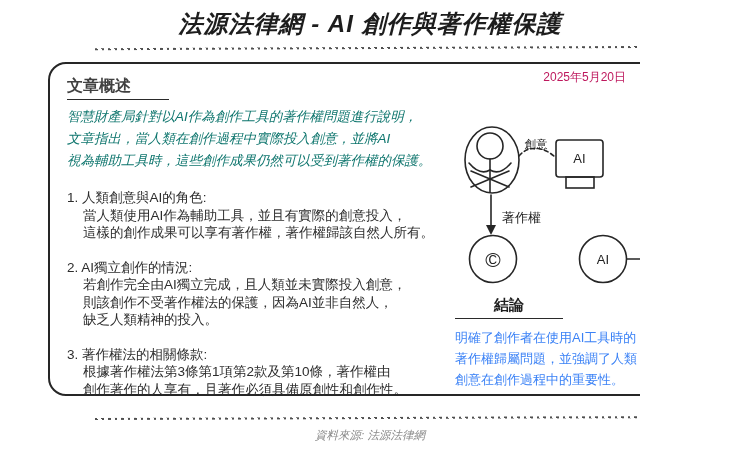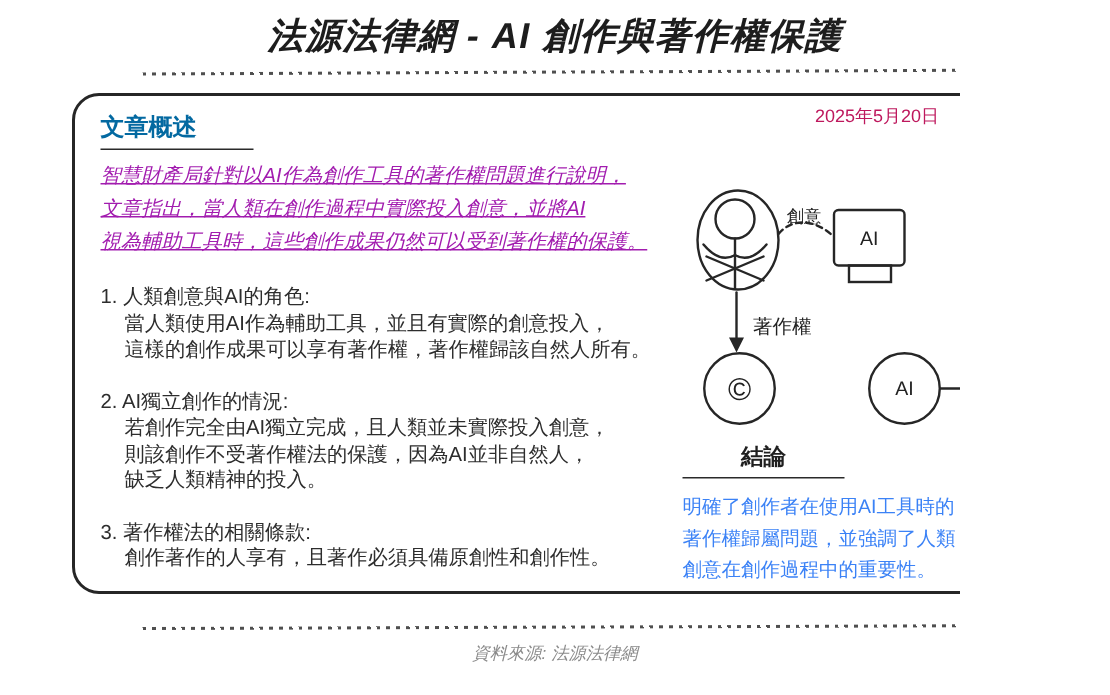--- a/index.html
+++ b/index.html
@@ -30,27 +30,27 @@
     width: 642px; height: 334px;
     border: 2px solid #262626; border-radius: 18px;
     background: transparent;
   }
 
   .date { position: absolute; top: 5px; right: 62px; font-size: 12px; color: #be185d; }
 
   .left-col { position: absolute; left: 17px; top: 13px; width: 380px; }
 
   .sec-title {
-    font-size: 16px; font-weight: bold; color: #0369a1;
+    font-size: 16px; font-weight: bold; color: #404040;
     line-height: 17px; padding-bottom: 5px; margin: 0 0 6px 0;
     border-bottom: 1.6px solid #2a2a2a; width: 102px;
   }
   .overview {
     font-style: italic; font-size: 13.5px; line-height: 22px;
-    color: #a21caf; margin-bottom: 6px; white-space: nowrap; text-decoration: underline;
+    color: #0f766e; margin-bottom: 6px; white-space: nowrap;
   }
   .points { font-size: 13.5px; line-height: 17.5px; color: #2d2d2d; white-space: nowrap; }
   .pt-title { font-weight: normal; margin-top: 17px; }
   .pt-lines { padding-left: 16px; }
 
   .diagram { position: absolute; left: 385px; top: 52px; width: 300px; height: 175px; overflow: visible; }
   .diagram .stroke { stroke: #262626; stroke-width: 1.6; fill: none; stroke-linecap: round; }
   .diagram .fillshape { fill: #262626; stroke: none; }
   .diagram text { fill: #222; font-family: "Liberation Sans", sans-serif; }
 
@@ -105,20 +105,21 @@
           <div class="pt-lines">
             <div>若創作完全由AI獨立完成，且人類並未實際投入創意，</div>
             <div>則該創作不受著作權法的保護，因為AI並非自然人，</div>
             <div>缺乏人類精神的投入。</div>
           </div>
         </div>
 
         <div>
           <div class="pt-title">3. 著作權法的相關條款:</div>
           <div class="pt-lines">
+            <div>根據著作權法第3條第1項第2款及第10條，著作權由</div>
             <div>創作著作的人享有，且著作必須具備原創性和創作性。</div>
           </div>
         </div>
 
       </div>
     </div>
 
     <svg class="diagram" viewBox="433 115 300 175" xmlns="http://www.w3.org/2000/svg">
 
       <g>

